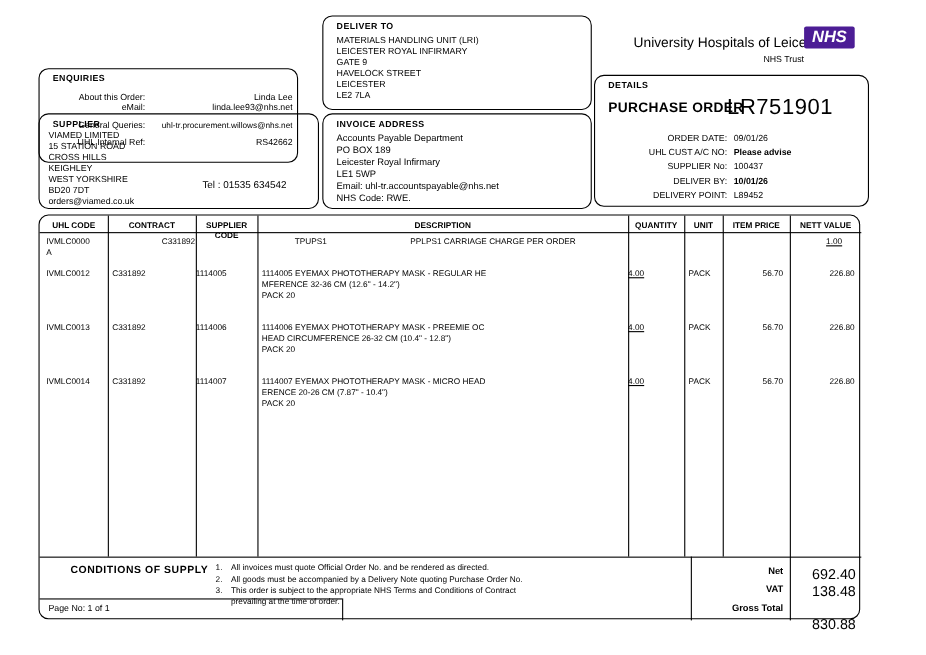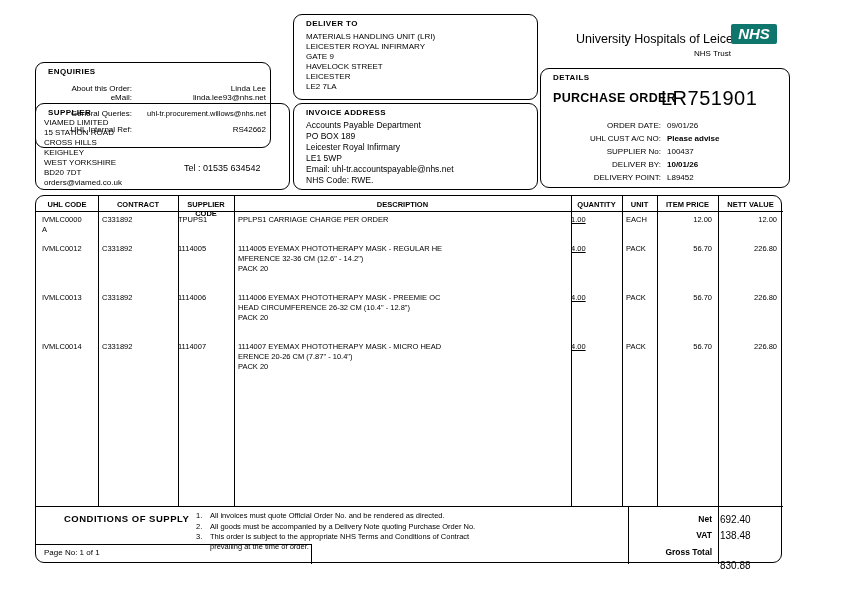--- a/index.html
+++ b/index.html
@@ -7,21 +7,21 @@
         font-family:"Liberation Sans",sans-serif;overflow:hidden;}
   .rbox{position:absolute;border:1px solid #000;border-radius:9px;box-sizing:border-box;}
   .box-label{position:absolute;top:4px;left:12px;font-size:8px;font-weight:bold;letter-spacing:.4px;}
   .addr{position:absolute;font-size:8px;line-height:10px;white-space:pre-line;}
   .fgrid{position:absolute;display:grid;grid-template-columns:90px 1fr;column-gap:5px;font-size:8px;}
   .fgrid .lab{text-align:right;}
   .fgrid .val{text-align:right;overflow:hidden;white-space:nowrap;}
   .gap{height:7px;grid-column:1 / span 2;}
   
   .trust-name{position:absolute;left:576;top:32px;left:576px;font-size:12.5px;}
-  .nhs-logo{position:absolute;left:731px;top:24px;width:46px;height:20px;background:#0f766e;color:#fff;
+  .nhs-logo{position:absolute;left:731px;top:24px;width:46px;height:20px;background:#4c1d95;color:#fff;
             font-weight:bold;font-style:italic;font-size:15px;text-align:center;line-height:20px;border-radius:2px;}
   .trust-type{position:absolute;left:694px;top:49px;font-size:8px;}
   
   .po-label{position:absolute;left:12px;top:22px;font-size:12.5px;font-weight:bold;letter-spacing:.3px;}
   .po-number{position:absolute;left:120px;top:18px;font-size:20px;font-weight:normal;letter-spacing:.5px;}
   .dgrid{position:absolute;left:8px;top:52px;right:8px;display:grid;grid-template-columns:112px 1fr;
          column-gap:6px;font-size:8px;row-gap:4px;}
   .dgrid .lab{text-align:right;}
   .dgrid .val{text-align:left;}
   .bold{font-weight:bold;}
@@ -35,29 +35,29 @@
   .trow{display:grid;grid-template-columns:62px 80px 56px 337px 51px 35px 61px 65px;
         font-size:7.5px;line-height:10px;}
   .trow .c-uhl{padding-left:6px;white-space:pre-line;}
   .trow .c-con{padding-left:4px;}
   .trow .c-sup{padding-left:0;}
   .trow .c-desc{padding-left:4px;white-space:pre-line;}
   .trow .c-qty{padding-right:8px;text-decoration:underline;}
   .trow .c-unit{padding-left:4px;}
   .trow .c-price{text-align:right;padding-right:6px;}
   .trow .c-nett{text-align:right;padding-right:6px;}
-  .mb1{margin-bottom:9px;}
+  .mb1{margin-bottom:9px;gap:45px;}
   .mb2{margin-bottom:19px;}
   
   .cond-title{position:absolute;left:28px;top:317px;font-size:9.5px;font-weight:bold;letter-spacing:.5px;}
   .cond-list{position:absolute;left:160px;top:315px;width:390px;font-size:7.5px;line-height:9.5px;}
   .cond-item{display:grid;grid-template-columns:14px 1fr;margin-bottom:1px;}
   .cond-item .t{white-space:pre-line;}
   .tot-lab{position:absolute;width:84px;text-align:right;font-size:8.5px;font-weight:bold;}
-  .tot-val{position:absolute;width:58px;font-size:10px;}
+  .tot-val{position:absolute;width:58px;text-align:right;font-size:13px;}
   .page-no{position:absolute;left:8px;top:352px;font-size:8px;}
 </style>
 </head>
 <body>
 
 <div class="page">
 
   <div class="rbox" style="left:35px;top:14px;width:236px;height:86px;margin-top:48px;">
     <div class="box-label">ENQUIRIES</div>
     <div class="fgrid" style="left:6px;top:21px;right:4px;">

